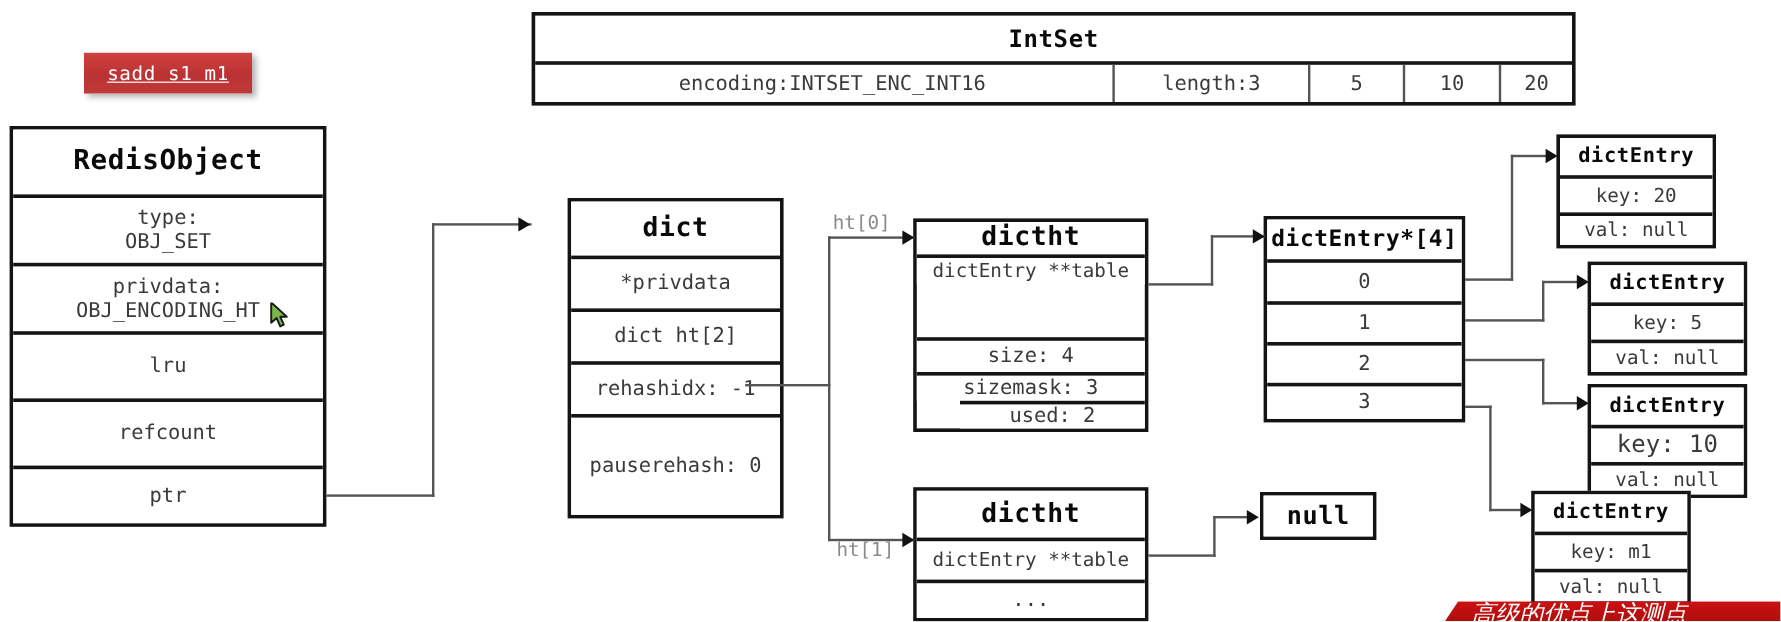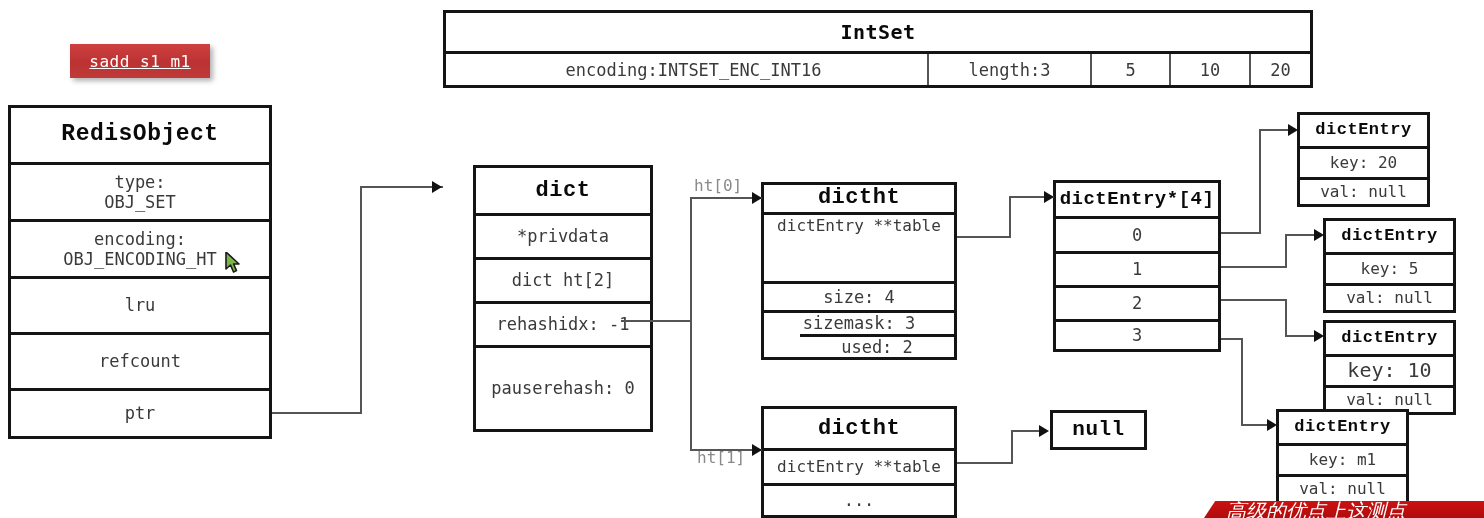--- a/index.html
+++ b/index.html
@@ -31,21 +31,21 @@
     align-items: center;
     justify-content: center;
     text-align: center;
     color: #3a3a3a;
     font-size: 17px;
     line-height: 1.18;
     white-space: pre-line;
     border-top: 3px solid #141414;
     background: #ffffff;
   }
-  .row.first { border-top: none; font-family: Liberation Mono, monospace; }
+  .row.first { border-top: none; }
   .hdr {
     font-weight: bold;
     color: #0a0a0a;
     letter-spacing: 0.5px;
   }
   
   #intset-table {
     position: absolute;
     left: 443px; top: 10px;
     width: 870px; height: 78px;
@@ -150,21 +150,21 @@
       <div class="cell" style="width:79px">5</div>
       <div class="cell" style="width:80px">10</div>
       <div class="cell" style="flex:1">20</div>
     </div>
   </div>
 
   <div class="box" style="left:8px; top:105px; width:264px; height:334px;">
     <div class="row first hdr" style="height:54px; font-size:23px;">RedisObject</div>
     <div class="row" style="height:57px;">type:
 OBJ_SET</div>
-    <div class="row" style="height:57px;">encoding:
+    <div class="row" style="height:57px;">privdata:
 OBJ_ENCODING_HT</div>
     <div class="row" style="height:56px;">lru</div>
     <div class="row" style="height:56px;">refcount</div>
     <div class="row" style="flex:1;">ptr</div>
   </div>
 
   <div class="box" style="left:441px; top:165px; width:180px; height:267px;margin-left:32px;">
     <div class="row first hdr" style="height:45px; font-size:22px;">dict</div>
     <div class="row" style="height:44px;">*privdata</div>
     <div class="row" style="height:44px;">dict ht[2]</div>

